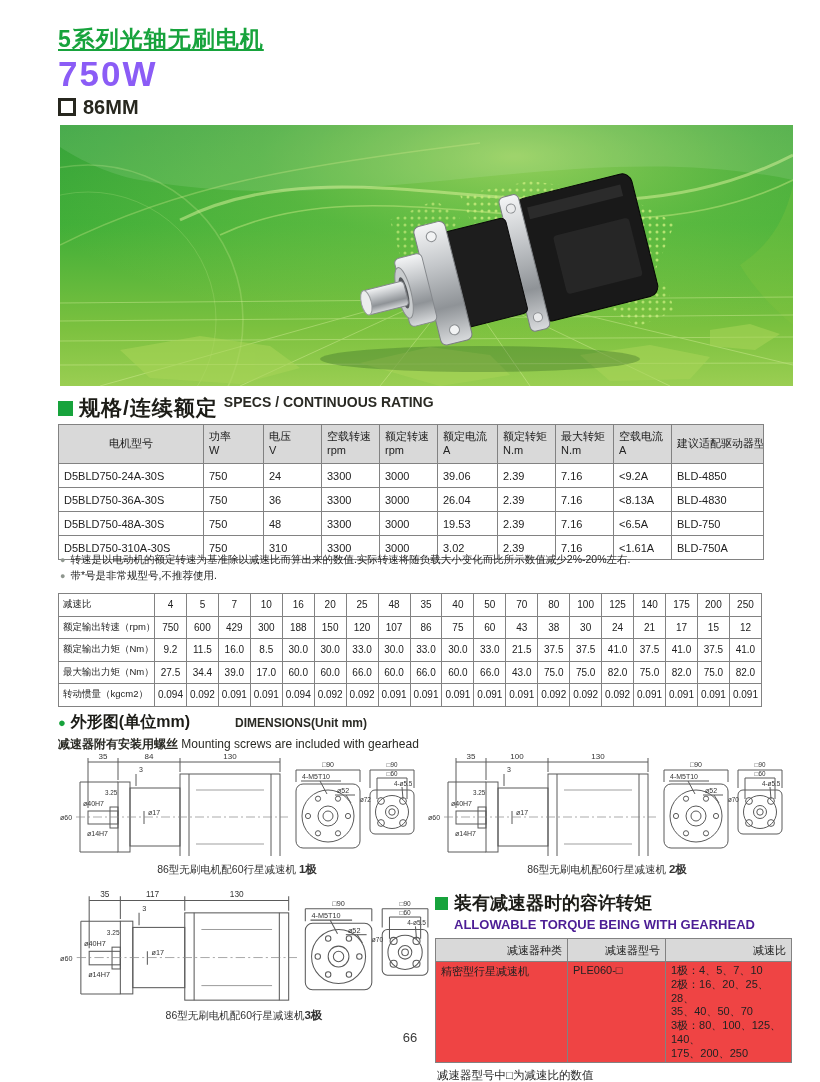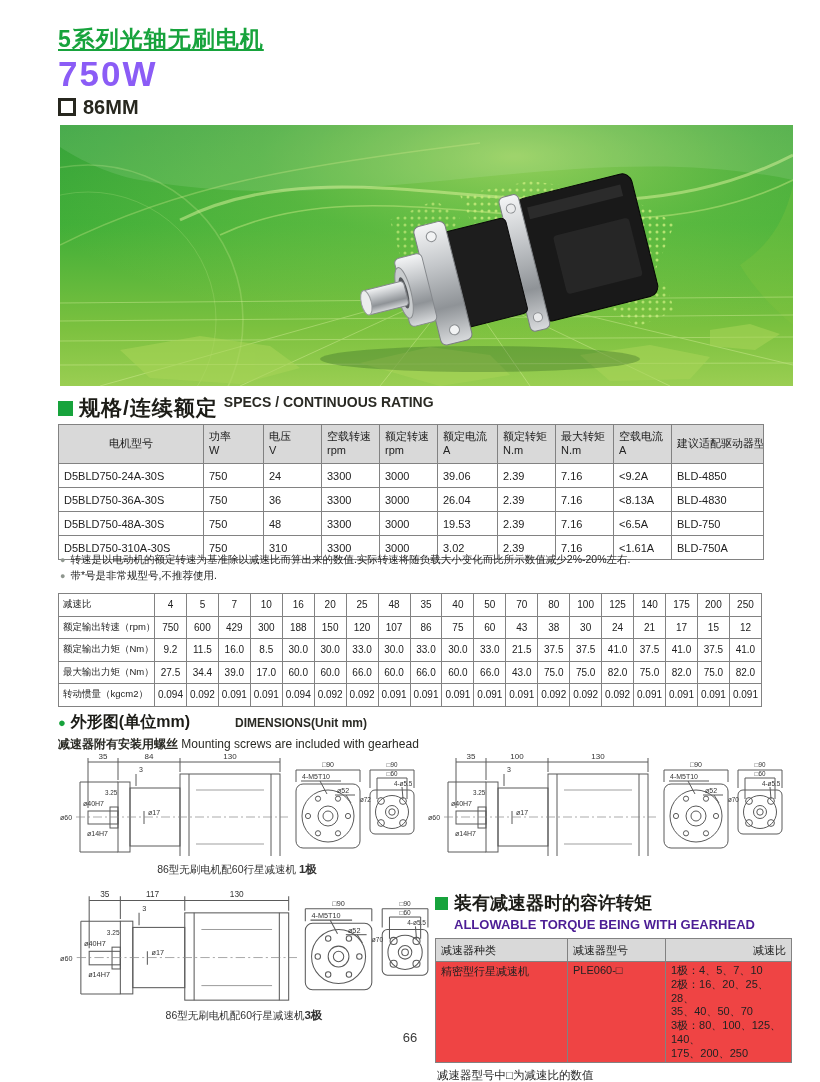--- a/index.html
+++ b/index.html
@@ -61,21 +61,21 @@
   .cap{text-align:center;font-size:10.5px;color:#333;margin-top:2px;}
   .cap b{font-size:11.5px;}
   
   .torque{position:absolute;left:435px;top:891px;width:356px;}
   .tq-t1{display:flex;align-items:center;gap:6px;}
   .tq-t1 .marker{width:13px;height:13px;}
   .tq-cn{font-size:18px;font-weight:bold;color:#1c1c17;}
   .tq-en{font-size:13px;font-weight:bold;color:#4c1d95;margin:2px 0 6px 19px;}
   .tq-table{width:356px;font-size:10px;}
   .tq-table th,.tq-table td{border:1px solid #828282;padding:2px 5px;vertical-align:top;}
-  .tq-table thead th{background:#d9d9d9;font-weight:normal;text-align:left;height:18px;font-size:11px;vertical-align:middle;}
+  .tq-table thead th{background:#d9d9d9;font-weight:normal;text-align:right;height:18px;font-size:11px;vertical-align:middle;}
   .tq-table thead th.ra{text-align:right;}
   .tq-table td{background:#ef4444;height:62px;font-size:11px;}
   .ratios{text-align:left;font-size:10px;line-height:1.25;}
   .tq-note{margin-top:5px;font-size:11.5px;color:#1e1e1e;margin-left:2px;}
   
   .pageno{position:absolute;left:0;top:1030px;width:820px;text-align:center;font-size:13px;color:#3a3a3a;}
 </style>
 </head>
 <body>
 
@@ -566,20 +566,21 @@
       <text x="29" y="86" class="t7">ø14H7</text>
       <text x="2" y="70" class="t7">ø60</text>
       <text x="90" y="65" class="t7">ø17</text>
       <text x="244" y="29" class="t7">4-M5T10</text>
       <text x="279" y="43" class="t7">ø52</text>
       <text x="334" y="17" text-anchor="middle" class="t6">□90</text>
       <text x="334" y="26" text-anchor="middle" class="t6">□60</text>
       <text x="302" y="52" class="t6">ø70</text>
       <text x="336" y="36" class="t6">4-ø5.5</text>
     </svg>
+    <div class="cap"><span>86型无刷电机配60行星减速机</span> <b>2极</b></div>
   </div>
 
   <div class="fig fig3">
     <svg class="draw" width="372" height="118" viewBox="0 0 358 106">
       <g class="thin">
         <line x1="30" y1="12" x2="222" y2="12"></line>
           <line x1="30" y1="8" x2="30" y2="58"></line>
         <line x1="60" y1="8" x2="60" y2="30"></line>
           <line x1="122" y1="8" x2="122" y2="22"></line>
           <line x1="222" y1="8" x2="222" y2="22"></line>

